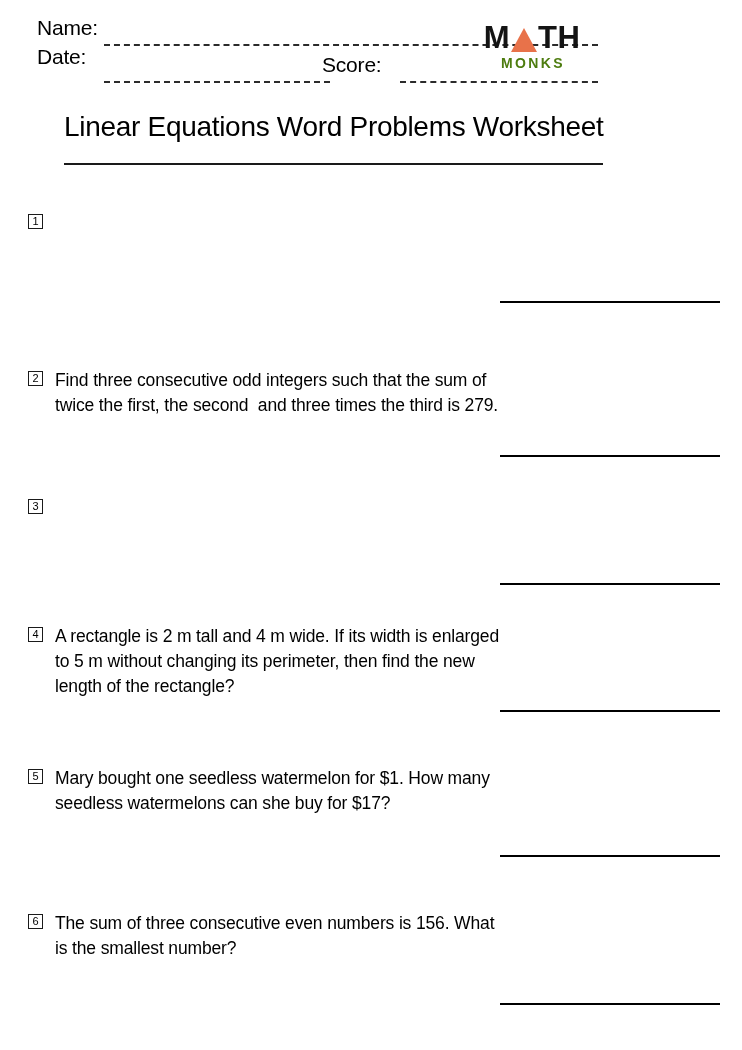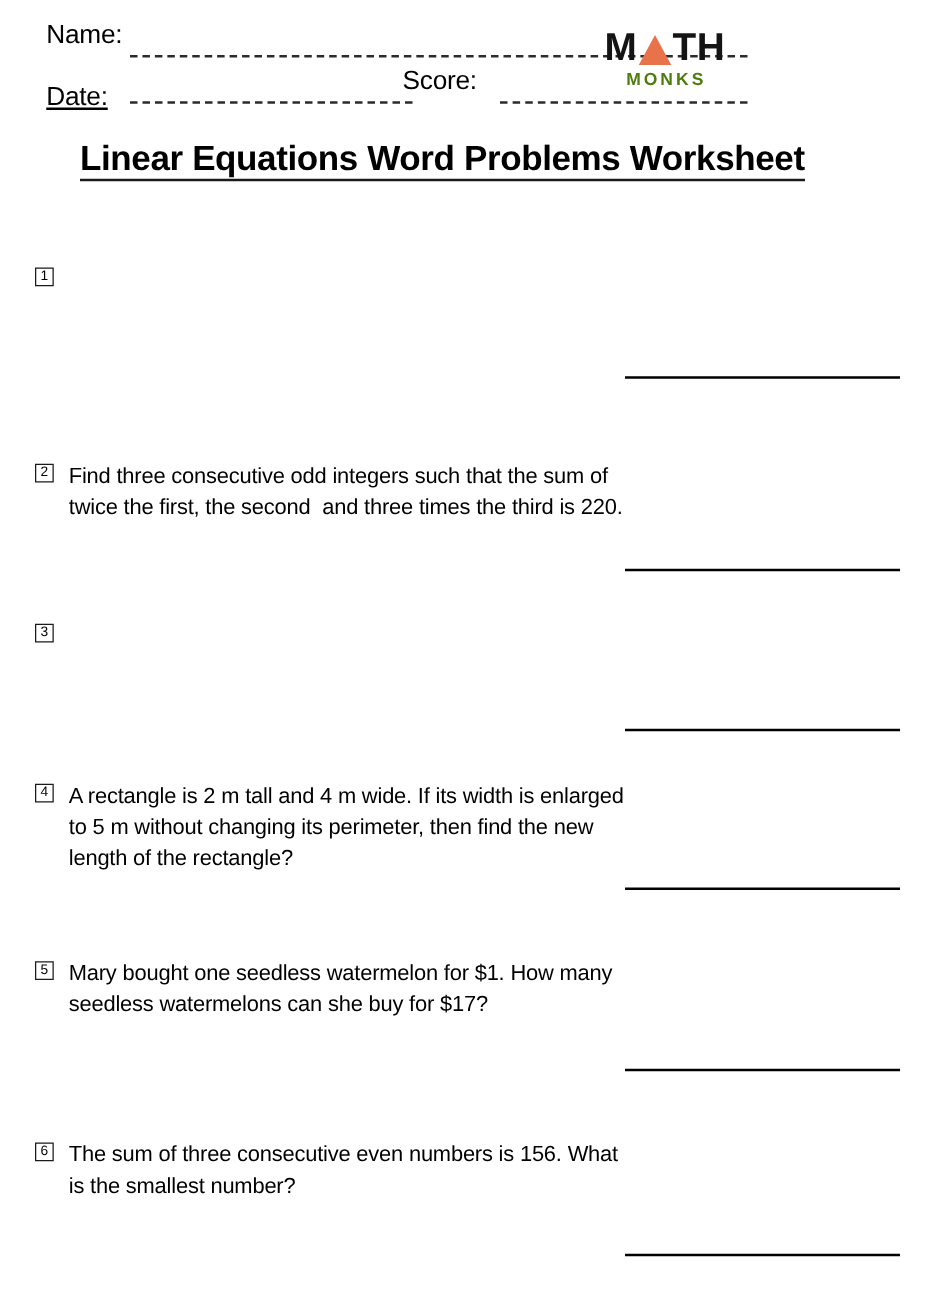--- a/index.html
+++ b/index.html
@@ -35,21 +35,21 @@
     letter-spacing: -0.2px;
     white-space: nowrap;
   }
   .dash-line {
     border-bottom: 2px dashed #2b2b2b;
     height: 0;
     position: absolute;
   }
 
   #name-row  { left: 37px;  top: 16px; }
-  #date-row  { left: 37px;  top: 66px; text-decoration: underline; }
+  #date-row  { left: 37px;  top: 45px; }
   #score-row { left: 322px; top: 53px; }
 
   #name-dash  { left: 104px; top: 44px;  width: 494px; }
   #date-dash  { left: 104px; top: 81px;  width: 226px; }
   #score-dash { left: 400px; top: 81px;  width: 198px; }
 
   
   .logo {
     position: absolute;
     right: 24px;
@@ -83,24 +83,24 @@
     margin-top: 3px;
     padding-left: 2px;
   }
 
   
   .page-title {
     position: absolute;
     left: 64px;
     top: 111px;
     font-size: 28px;
-    font-weight: 700;
+    font-weight: 400;
     letter-spacing: -0.3px;
     white-space: nowrap;
-    padding-bottom: 0;
+    padding-bottom: 20px;
     border-bottom: 2px solid #1a1a1a;
   }
 
   
   .questions {
     position: absolute;
     left: 0;
     top: 0;
     width: 742px;
     height: 1050px;
@@ -180,21 +180,21 @@
 
 <div class="questions">
 
   <div class="q-item" id="q1">
     <div class="q-num">1</div>
   </div>
   <div class="answer-line" id="a1"></div>
 
   <div class="q-item" id="q2">
     <div class="q-num">2</div>
-    <div class="q-text">Find three consecutive odd integers such that the sum of twice the first, the second  and three times the third is 220.</div>
+    <div class="q-text">Find three consecutive odd integers such that the sum of twice the first, the second  and three times the third is 279.</div>
   </div>
   <div class="answer-line" id="a2"></div>
 
   <div class="q-item" id="q3">
     <div class="q-num">3</div>
   </div>
   <div class="answer-line" id="a3"></div>
 
   <div class="q-item" id="q4">
     <div class="q-num">4</div>

